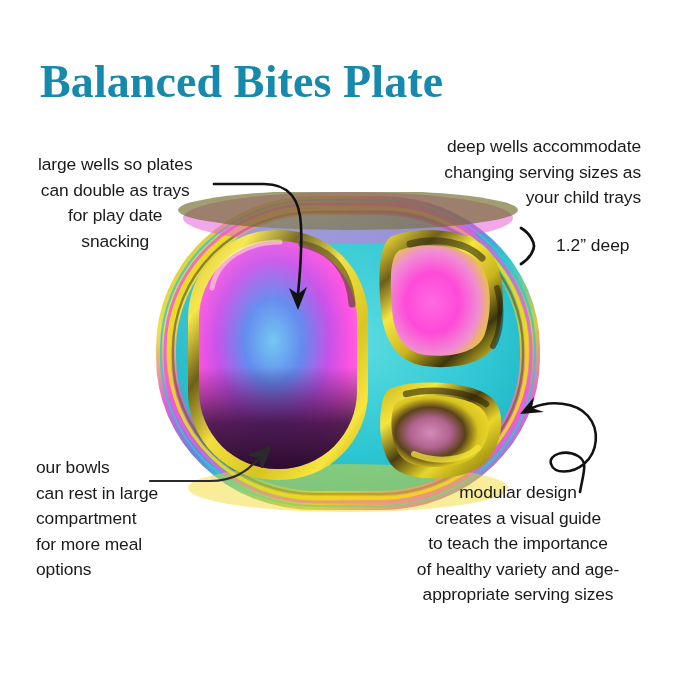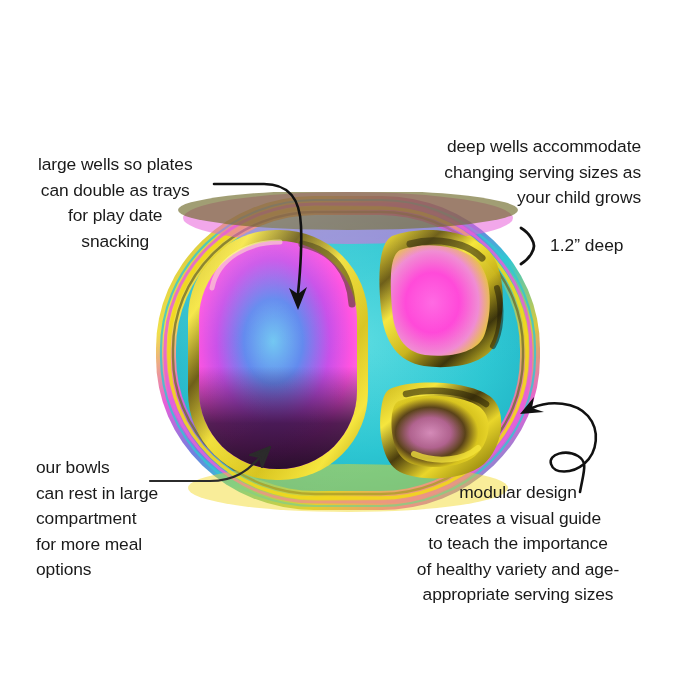--- a/index.html
+++ b/index.html
@@ -26,21 +26,21 @@
     font-weight:400;letter-spacing:-0.1px;white-space:pre-line;
   }
   #callout-large-wells{left:38px;top:152px;text-align:center;}
   #callout-deep-wells{right:38px;top:134px;text-align:right;}
   #callout-bowls-rest{left:36px;top:455px;text-align:left;}
   #callout-modular{right:36px;top:480px;text-align:center;width:250px;}
 
   
   #depth-measure{
     position:absolute;left:517px;top:225px;
-    display:flex;align-items:center;gap:13px;
+    display:flex;align-items:center;gap:19px;
   }
   #depth-bracket-icon{display:block;}
   #depth-label{
     font-family:"Liberation Sans","DejaVu Sans",sans-serif;
     font-size:17.4px;color:#1a1a1a;line-height:1;white-space:nowrap;
   }
 
   
   .anno{position:absolute;overflow:visible;pointer-events:none;}
   .anno path{fill:none;stroke:#111111;stroke-width:2.6;
@@ -57,20 +57,21 @@
   #plate{
     position:absolute;left:152px;top:192px;width:392px;height:322px;
   }
   #plate svg{display:block;width:100%;height:100%;}
 </style>
 </head>
 <body>
 
 <div class="stage">
 
+  <div id="page-title">Balanced Bites Plate</div>
 
   <div id="plate">
     <svg viewBox="0 0 392 322" xmlns="http://www.w3.org/2000/svg">
       <defs>
 
         <linearGradient id="rimG" x1="0" y1="0" x2="1" y2="1">
           <stop offset="0" stop-color="#8a8a3a"></stop>
           <stop offset="0.10" stop-color="#d9c93c"></stop>
           <stop offset="0.22" stop-color="#f0e04a"></stop>
           <stop offset="0.34" stop-color="#e85fd8"></stop>
@@ -206,21 +207,21 @@
     </svg>
   </div>
 
   <div class="callout" id="callout-large-wells">large wells so plates
 can double as trays
 for play date
 snacking</div>
 
   <div class="callout" id="callout-deep-wells">deep wells accommodate
 changing serving sizes as
-your child grows</div>
+your child trays</div>
 
   <div class="callout" id="callout-bowls-rest">our bowls
 can rest in large
 compartment
 for more meal
 options</div>
 
   <div class="callout" id="callout-modular">modular design
 creates a visual guide
 to teach the importance

